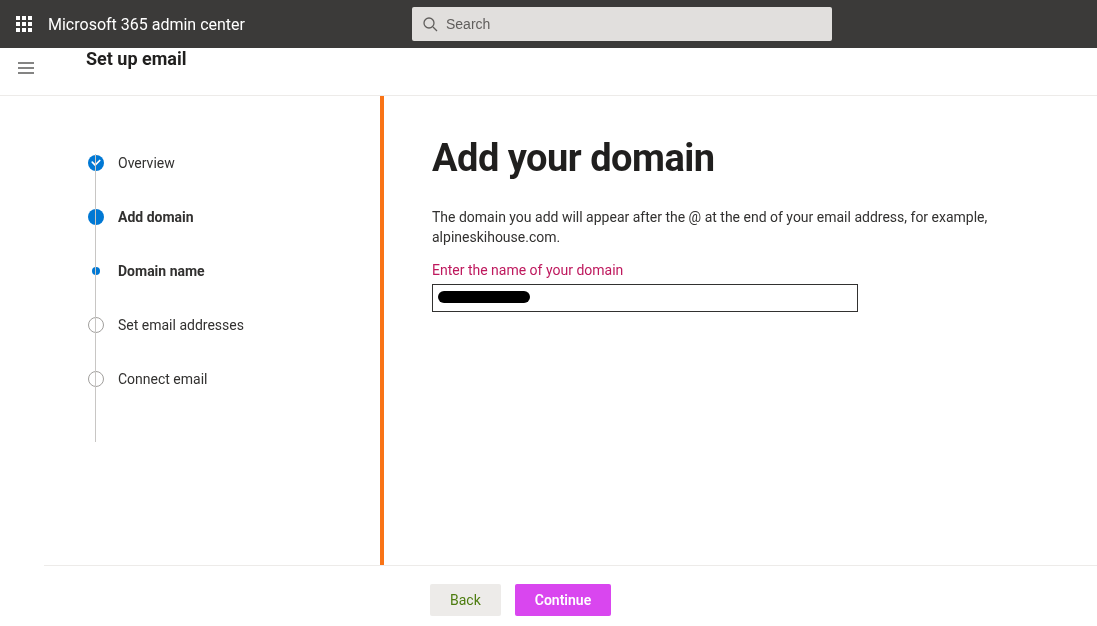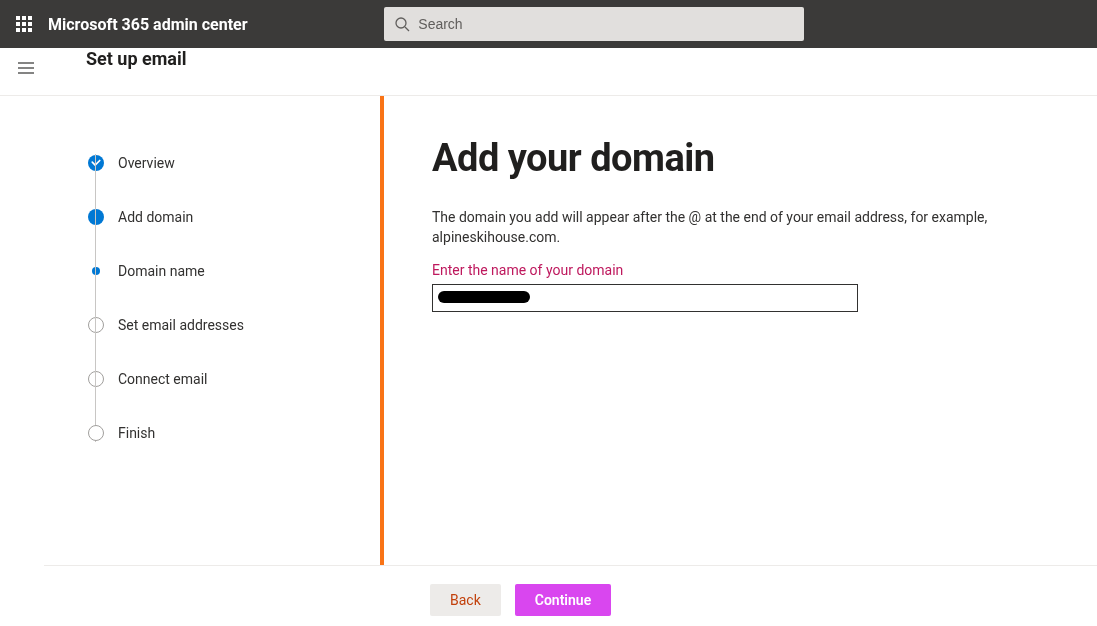--- a/index.html
+++ b/index.html
@@ -22,30 +22,30 @@
     }
     .waffle {
       width: 32px; height: 32px;
       display: flex; align-items: center; justify-content: center;
       cursor: pointer;
     }
     .waffle svg { width: 16px; height: 16px; fill: #fff; }
     .brand {
       margin-left: 8px;
       font-size: 16px;
-      font-weight: 700;
+      font-weight: 400;
       color: #fff;
     }
     .search-wrap {
       margin-left: auto;
       margin-right: auto;
       width: 420px;
       height: 34px;
       position: relative;
-      left: 26px;
+      left: 55px;
     }
     .search-box {
       width: 100%; height: 100%;
       background: #e1dfdd;
       border: none;
       border-radius: 2px;
       padding: 0 12px 0 34px;
       font-size: 14px;
       color: #323130;
       outline: none;
@@ -126,21 +126,21 @@
     }
     .marker-sub {
       width: 8px; height: 8px; background: #0078d4; border-radius: 50%;
       margin-left: 4px; margin-right: 18px;
     }
     .marker-future {
       background: #fff;
       border: 1px solid #a19f9d;
     }
     .step-label { font-size: 14px; color: #323130; }
-    .step-label.bold { font-weight: 400; }
+    .step-label.bold { font-weight: 700; }
     .sub-step { margin-left: 0; }
 
     .steps-list { position: relative; }
 
     
     .main {
       flex: 1;
       padding: 40px 52px 30px 48px;
     }
     .main h1 {
@@ -193,21 +193,21 @@
       height: 32px;
       padding: 0 20px;
       font-size: 14px;
       font-family: inherit;
       border: none;
       cursor: pointer;
       border-radius: 2px;
     }
     .btn-secondary {
       background: #edebe9;
-      color: #c2410c;
+      color: #4d7c0f;
     }
     .btn-primary {
       background: #d946ef;
       color: #fff;
       font-weight: 600;
     }
   </style>
 </head>
 <body>
 
@@ -281,24 +281,20 @@
         <div class="step-marker marker-future"></div>
         <span class="step-label">Set email addresses</span>
       </div>
 
       <div class="step step-row">
         <div class="step-line"></div>
         <div class="step-marker marker-future"></div>
         <span class="step-label">Connect email</span>
       </div>
 
-      <div class="step step-row">
-        <div class="step-marker marker-future"></div>
-        <span class="step-label">Finish</span>
-      </div>
 
     </div>
   </div>
 
   <div class="main">
     <h1>Add your domain</h1>
     <p class="desc">The domain you add will appear after the @ at the end of your email address, for example, alpineskihouse.com.</p>
 
     <label class="field-label">Enter the name of your domain</label>
     <div class="input-wrap">

